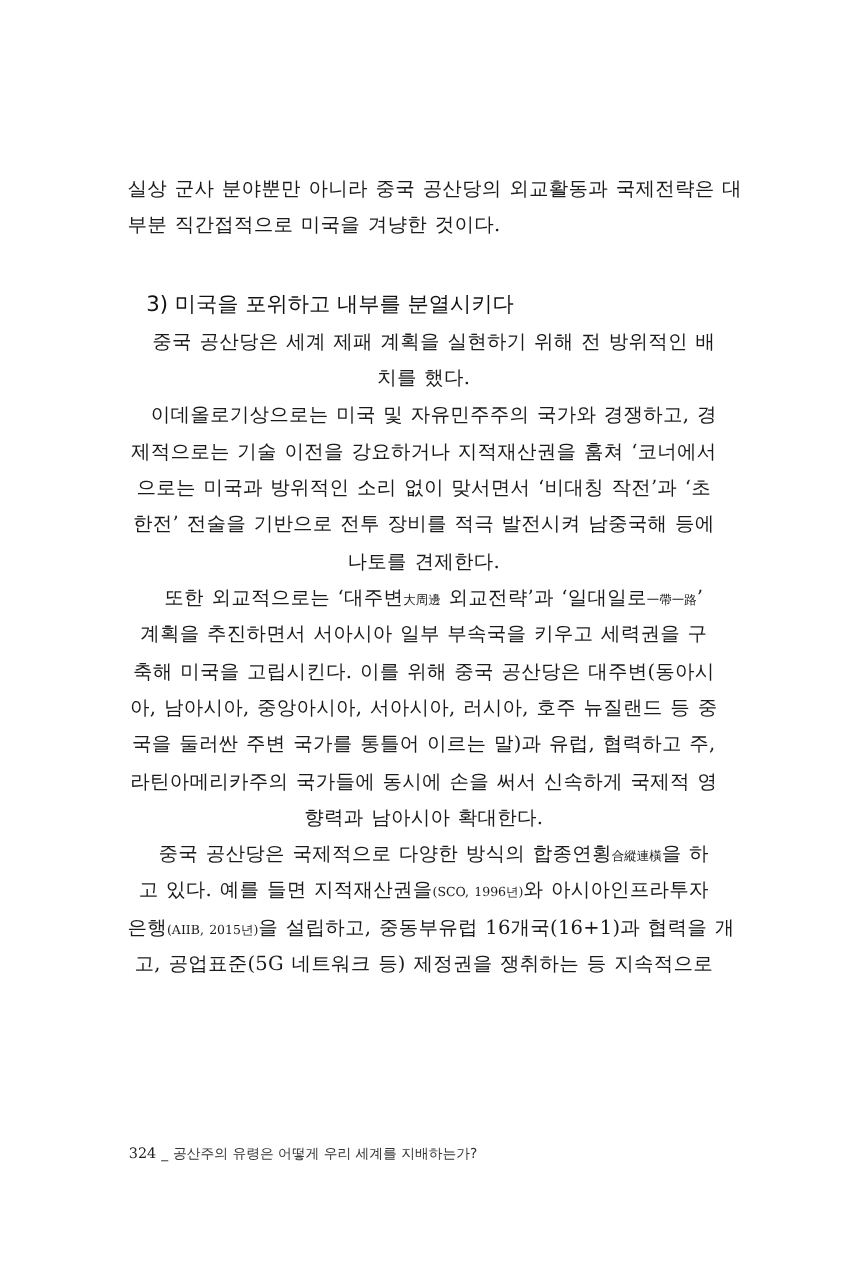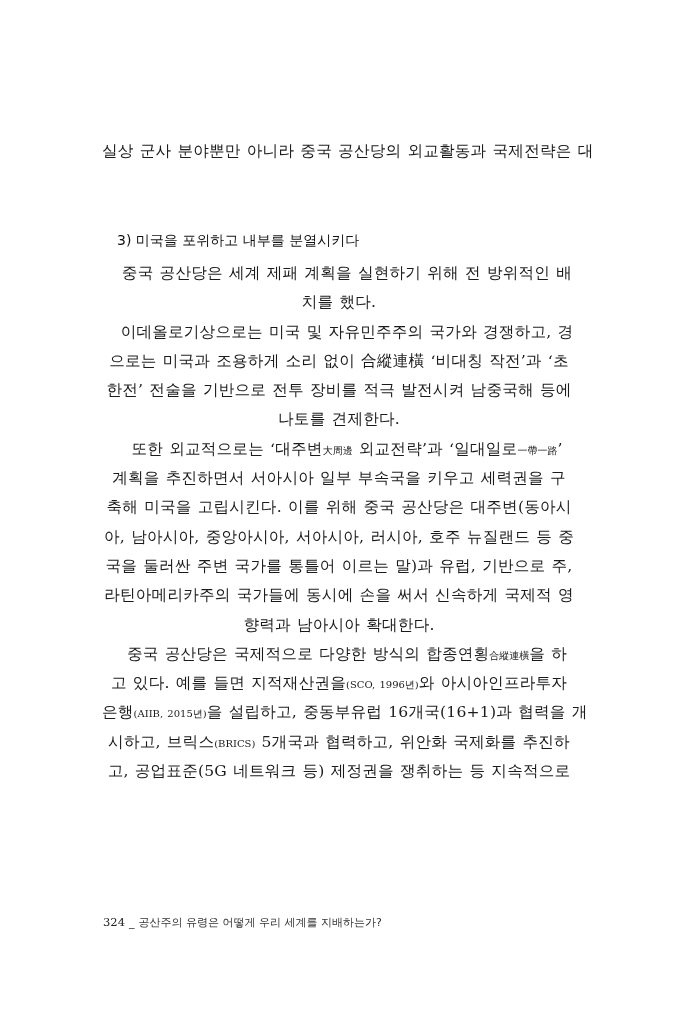--- a/index.html
+++ b/index.html
@@ -16,21 +16,21 @@
     letter-spacing: 0.2px;
     word-spacing: 1px;
   }
   .line { white-space: nowrap; height: 29.3px; display: block; }
   .indent { padding-left: 16px; }
   .heading {
     position: absolute;
     left: 117px;
     top: 232px;
     font-family: "DejaVu Sans", "Liberation Sans", sans-serif;
-    font-size: 14px;
+    font-size: 17px;
     color: #111;
     white-space: nowrap;
   }
   .small { font-size: 10px; letter-spacing: 0; }
   .footer {
     position: absolute;
     left: 103px;
     top: 915px;
     font-family: "DejaVu Sans", "Liberation Sans", sans-serif;
     font-size: 11px;
@@ -40,46 +40,47 @@
   .footer .pnum { font-family: "DejaVu Serif", "Liberation Serif", serif; font-size: 11.5px; color: #222; }
   .footer .sep { margin: 0 4px; }
 </style>
 </head>
 <body>
 
 <div class="page">
 
   <div class="text-block" style="top:137px;">
     <span class="line">실상 군사 분야뿐만 아니라 중국 공산당의 외교활동과 국제전략은 대</span>
+    <span class="line">부분 직간접적으로 미국을 겨냥한 것이다.</span>
   </div>
 
   <div class="heading">3) 미국을 포위하고 내부를 분열시키다</div>
 
   <div class="text-block" style="top:259px;text-align:center;">
 
     <span class="line indent">중국 공산당은 세계 제패 계획을 실현하기 위해 전 방위적인 배</span>
     <span class="line">치를 했다.</span>
 
     <span class="line indent">이데올로기상으로는 미국 및 자유민주주의 국가와 경쟁하고, 경</span>
-    <span class="line">으로는 미국과 조용하게 소리 없이 合縱連橫 ‘비대칭 작전’과 ‘초</span>
+    <span class="line">제적으로는 기술 이전을 강요하거나 지적재산권을 훔쳐 ‘코너에서</span>
+    <span class="line">으로는 미국과 방위적인 소리 없이 맞서면서 ‘비대칭 작전’과 ‘초</span>
     <span class="line">한전’ 전술을 기반으로 전투 장비를 적극 발전시켜 남중국해 등에</span>
     <span class="line">나토를 견제한다.</span>
 
     <span class="line indent"><span>또한 외교적으로는 ‘대주변</span><span class="small">大周邊</span><span> 외교전략’과 ‘일대일로</span><span class="small">一帶一路</span><span>’</span></span>
     <span class="line">계획을 추진하면서 서아시아 일부 부속국을 키우고 세력권을 구</span>
     <span class="line">축해 미국을 고립시킨다. 이를 위해 중국 공산당은 대주변(동아시</span>
     <span class="line">아, 남아시아, 중앙아시아, 서아시아, 러시아, 호주 뉴질랜드 등 중</span>
-    <span class="line">국을 둘러싼 주변 국가를 통틀어 이르는 말)과 유럽, 기반으로 주,</span>
+    <span class="line">국을 둘러싼 주변 국가를 통틀어 이르는 말)과 유럽, 협력하고 주,</span>
     <span class="line">라틴아메리카주의 국가들에 동시에 손을 써서 신속하게 국제적 영</span>
     <span class="line">향력과 남아시아 확대한다.</span>
 
     <span class="line indent"><span>중국 공산당은 국제적으로 다양한 방식의 합종연횡</span><span class="small">合縱連橫</span><span>을 하</span></span>
     <span class="line"><span>고 있다. 예를 들면 지적재산권을</span><span class="small">(SCO, 1996년)</span><span>와 아시아인프라투자</span></span>
     <span class="line"><span>은행</span><span class="small">(AIIB, 2015년)</span><span>을 설립하고, 중동부유럽 16개국(16+1)과 협력을 개</span></span>
-    <span class="line"><span>시하고, 브릭스</span><span class="small">(BRICS)</span><span> 5개국과 협력하고, 위안화 국제화를 추진하</span></span>
     <span class="line">고, 공업표준(5G 네트워크 등) 제정권을 쟁취하는 등 지속적으로</span>
   </div>
 
   <div class="footer">
     <span class="pnum">324</span><span class="sep">_</span><span>공산주의 유령은 어떻게 우리 세계를 지배하는가?</span>
   </div>
 
 </div>
 
 </body></html>

